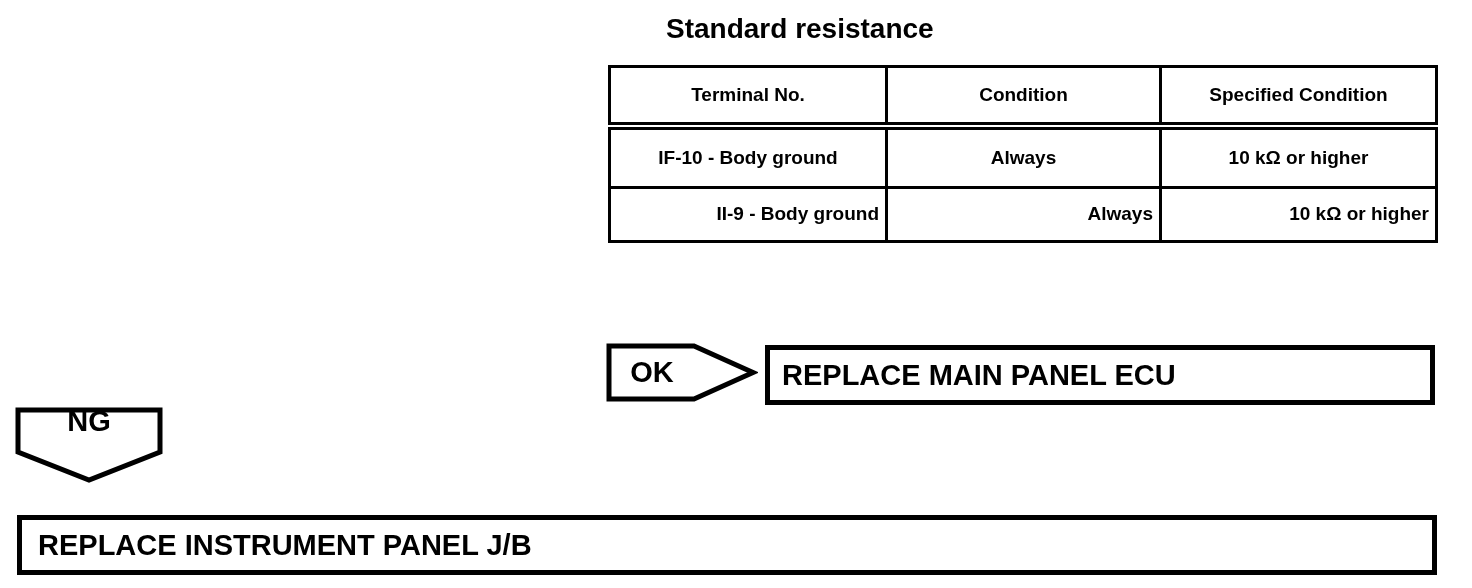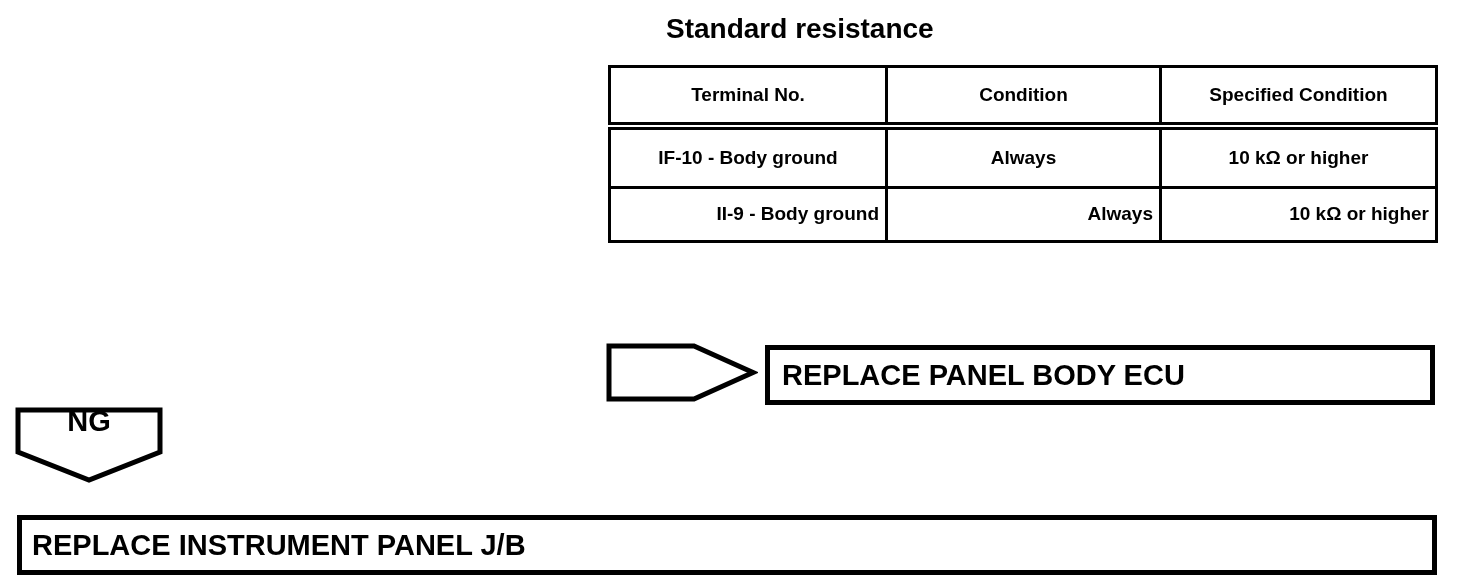--- a/index.html
+++ b/index.html
@@ -70,21 +70,21 @@
     top: 345px;
     width: 670px;
     height: 60px;
     padding-left: 12px;
   }
   .ng-action-box {
     left: 17px;
     top: 515px;
     width: 1420px;
     height: 60px;
-    padding-left: 10px;
+    padding-left: 16px;
   }
   .arrow-svg {
     position: absolute;
     display: block;
   }
   .ok-arrow-svg { left: 606px; top: 343px; }
   .ng-arrow-svg { left: 13px;  top: 405px; }
   .arrow-label {
     position: absolute;
     display: flex;
@@ -127,23 +127,24 @@
         <td class="cell-terminal">II-9 - Body ground</td>
         <td>Always</td>
         <td>10 kΩ or higher</td>
       </tr>
     </tbody>
   </table>
 
   <svg class="arrow-svg ok-arrow-svg" width="152" height="60" viewBox="0 0 152 60">
     <polygon points="3,3 88,3 147,29.5 88,56 3,56" fill="#ffffff" stroke="#000000" stroke-width="5"></polygon>
   </svg>
+  <div class="arrow-label ok-arrow-label">OK</div>
 
   <div class="flow-box ok-action-box">
-    <span>REPLACE PANEL BODY ECU</span>
+    <span>REPLACE MAIN PANEL ECU</span>
   </div>
 
   <svg class="arrow-svg ng-arrow-svg" width="152" height="80" viewBox="0 0 152 80">
     <polygon points="5,5 147,5 147,47 76,75 5,47" fill="#ffffff" stroke="#000000" stroke-width="5" stroke-linejoin="miter"></polygon>
   </svg>
   <div class="arrow-label ng-arrow-label">NG</div>
 
   <div class="flow-box ng-action-box">
     <span>REPLACE INSTRUMENT PANEL J/B</span>
   </div>

